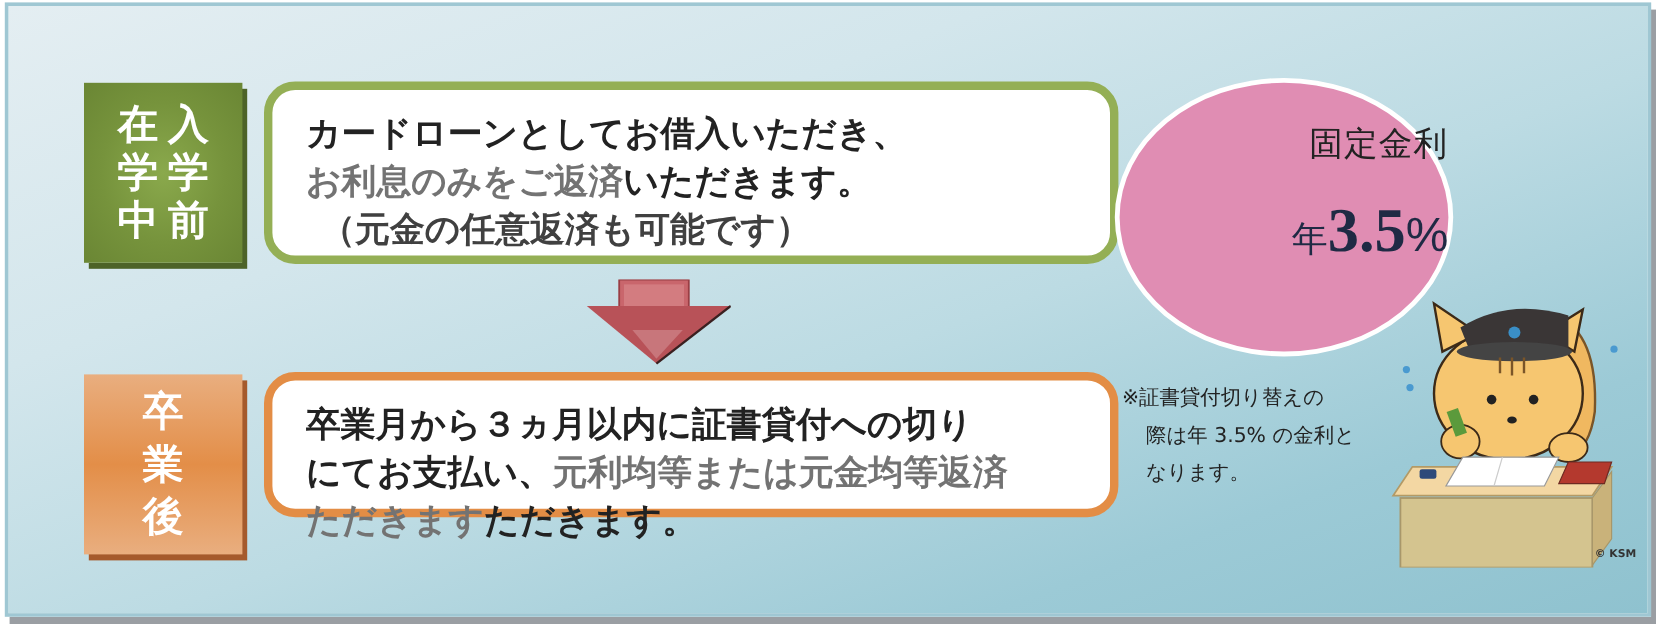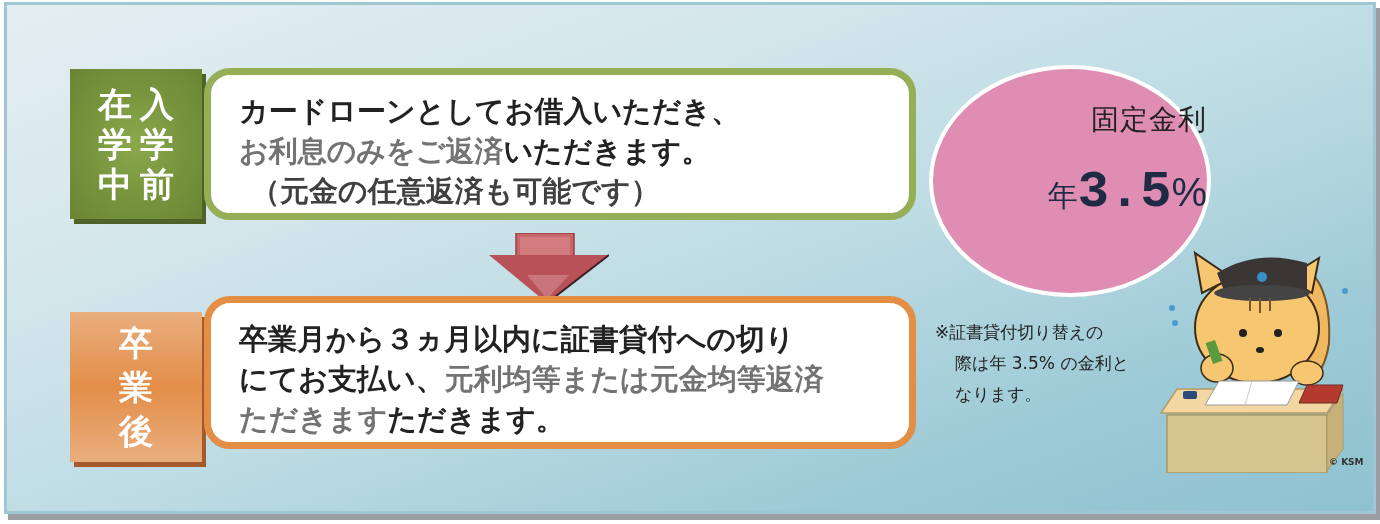--- a/index.html
+++ b/index.html
@@ -31,40 +31,40 @@
   .tag-orange {
     left: 63px; top: 307px; width: 132px; height: 150px;
     background: linear-gradient(180deg, #e9ae7f 0%, #e38e48 50%, #e9ae7f 100%);
     box-shadow: 4px 5px 0 #a55a2c;
   }
   .tag-orange .col { margin: 0; line-height: 44px; }
   
   .box {
     position: absolute; box-sizing: border-box; background: #fff;
     border-radius: 26px; padding: 16px 0 0 28px;
-    font-weight: bold; font-size: 29px; line-height: 40px; color: #222;
+    font-weight: bold; font-size: 29px; line-height: 40px; color: #222; margin-left: 16px;
   }
   .box-green { left: 197px; top: 63px; width: 712px; height: 152px; border: 7px solid #94af55; }
-  .box-orange { left: 197px; top: 291px; width: 712px; height: 153px; border: 7px solid #e38d45; }
+  .box-orange { left: 197px; top: 305px; width: 712px; height: 121px; border: 7px solid #e38d45; }
   .red { color: #737373; }
   .blue { color: #404040; }
   .line { display: block; white-space: nowrap; }
   .indent { padding-left: 12px; }
   
   .arrow { position: absolute; left: 482px; top: 228px; width: 120px; height: 72px; }
   
   .circle {
     position: absolute; left: 922px; top: 60px; width: 282px; height: 232px;
     box-sizing: border-box; border-radius: 50%;
     background: #e08db3; border: 4px solid #ffffff;
     text-align: right; color: #1f2a44;
   }
   .circle .title { margin-top: 32px; font-size: 28px; color: #222; letter-spacing: 1px; }
   .circle .rate { margin-top: 24px; font-size: 30px; }
-  .circle .rate .num { font-size: 52px; font-weight: bold; font-family: Liberation Mono, monospace; }
+  .circle .rate .num { font-size: 52px; font-weight: bold; font-family: Liberation Serif, serif; }
   .circle .rate .pct { font-size: 40px; font-family: "Liberation Sans", sans-serif; }
   
   .note {
     position: absolute; left: 928px; top: 312px; width: 220px;
     font-size: 17px; line-height: 31px; color: #222; font-weight: normal;
   }
   .note .ind { padding-left: 20px; display: block; }
   
   .character { position: absolute; left: 1140px; top: 228px; width: 220px; height: 240px; }
   .copyright { position: absolute; left: 1322px; top: 452px; font-size: 9px; color: #333; font-weight: bold; }

